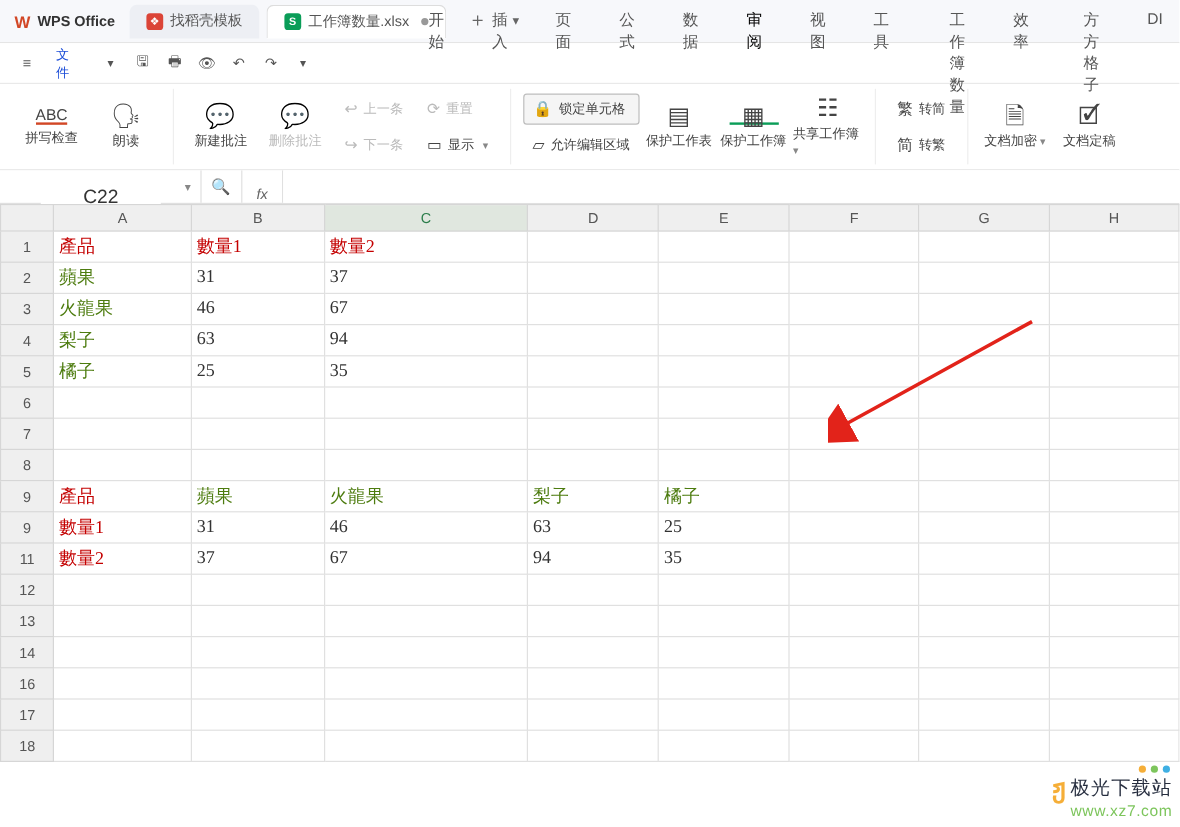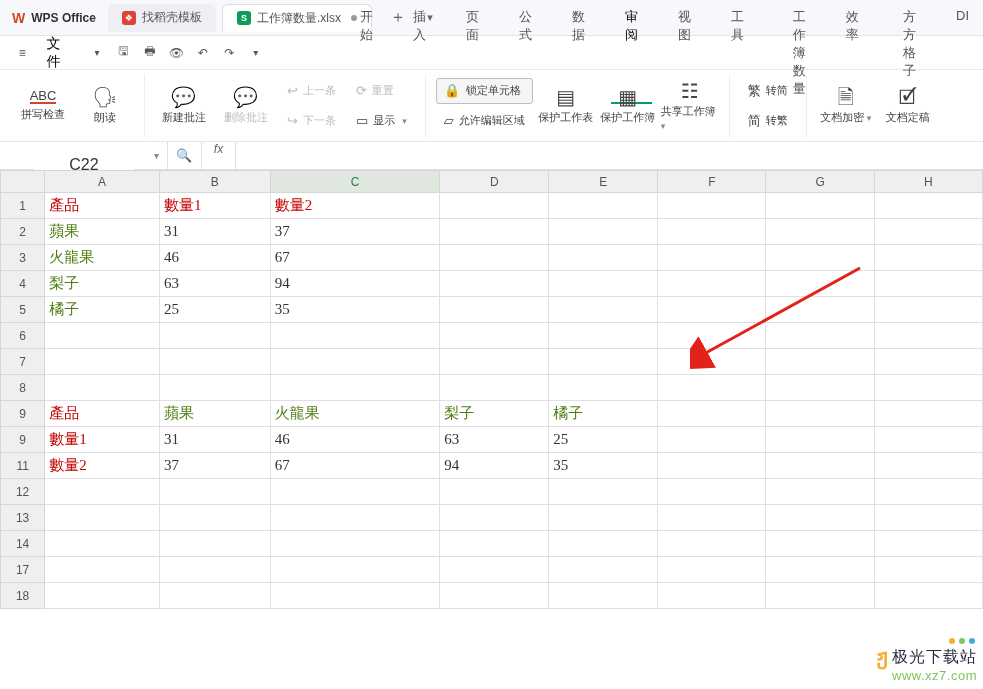--- a/index.html
+++ b/index.html
@@ -58,21 +58,21 @@
     .menurow {
       display:flex;
       align-items:center;
       height: 34px;
       padding-left:10px;
       background:#fff;
       border-bottom:1px solid #e9e9e9;
     }
     .menu-left { display:flex; align-items:center; gap:2px; margin-right: 18px; }
     .mlicon { width:26px; height:26px; display:flex; align-items:center; justify-content:center; color:#555; cursor:pointer; border-radius:4px; }
-    .filebtn { padding:3px 10px; font-size:14px; color:#000000; cursor:pointer; }
+    .filebtn { padding:3px 10px; font-size:11px; color:#1d4ed8; cursor:pointer; }
     .menutabs { display:flex; gap:12px; margin-left: 60px; text-align: right;}
     .mtab { padding:6px 14px; font-size:13px; color:#555; cursor:pointer; }
     .mtab.active { color:#000000; border-bottom:2px solid #0a9d58; font-weight:500; }
 
     
     .ribbon {
       display:flex;
       align-items:stretch;
       height: 72px;
       background:#fff;
@@ -113,21 +113,21 @@
       display:flex; align-items:center; height: 28px;
       border-bottom:1px solid #e0e0e0; background:#fff;
     }
     .namebox {
       width: 150px; height:100%; display:flex; align-items:center; justify-content:space-between;
       border-right:1px solid #e0e0e0; padding: 0 8px 0 16px;
     }
     .namebox input { border:none; outline:none; width:100px; font-size:16px; text-align:center; color:#333;margin-top:18px;}
     .namebox .dd { color:#888; font-size:10px; }
     .findbtn { width:34px; display:flex; align-items:center; justify-content:center; color:#666; border-right:1px solid #e0e0e0; height:100%; cursor:pointer;}
-    .fxbtn { width:34px; display:flex; align-items:flex-start; justify-content:center; color:#666; font-style:italic; height:100%; border-right:1px solid #e0e0e0;}
+    .fxbtn { width:34px; display:flex; align-items:flex-end; justify-content:center; color:#666; font-style:italic; height:100%; border-right:1px solid #e0e0e0;}
     .fxinput { flex:1; border:none; outline:none; height:100%; padding:0 8px; font-size:12px; }
 
     
     .sheet { position:relative; }
     .sheet table { border-collapse:collapse; table-layout:fixed; }
     .corner {
       width:46px; height:22px; background:#efefef; border:1px solid #d6d6d6;
     }
     th.colhead {
       height:22px; background:#efefef; border:1px solid #d6d6d6;
@@ -496,20 +496,31 @@
           <td class="cell"></td>
           <td class="cell"></td>
           <td class="cell"></td>
           <td class="cell"></td>
           <td class="cell"></td>
           <td class="cell"></td>
           <td class="cell"></td>
           <td class="cell"></td>
         </tr>
     <tr>
+          <th class="rowhead">16</th>
+          <td class="cell"></td>
+          <td class="cell"></td>
+          <td class="cell"></td>
+          <td class="cell"></td>
+          <td class="cell"></td>
+          <td class="cell"></td>
+          <td class="cell"></td>
+          <td class="cell"></td>
+        </tr>
+    <tr>
           <th class="rowhead">17</th>
           <td class="cell"></td>
           <td class="cell"></td>
           <td class="cell"></td>
           <td class="cell"></td>
           <td class="cell"></td>
           <td class="cell"></td>
           <td class="cell"></td>
           <td class="cell"></td>
         </tr>

